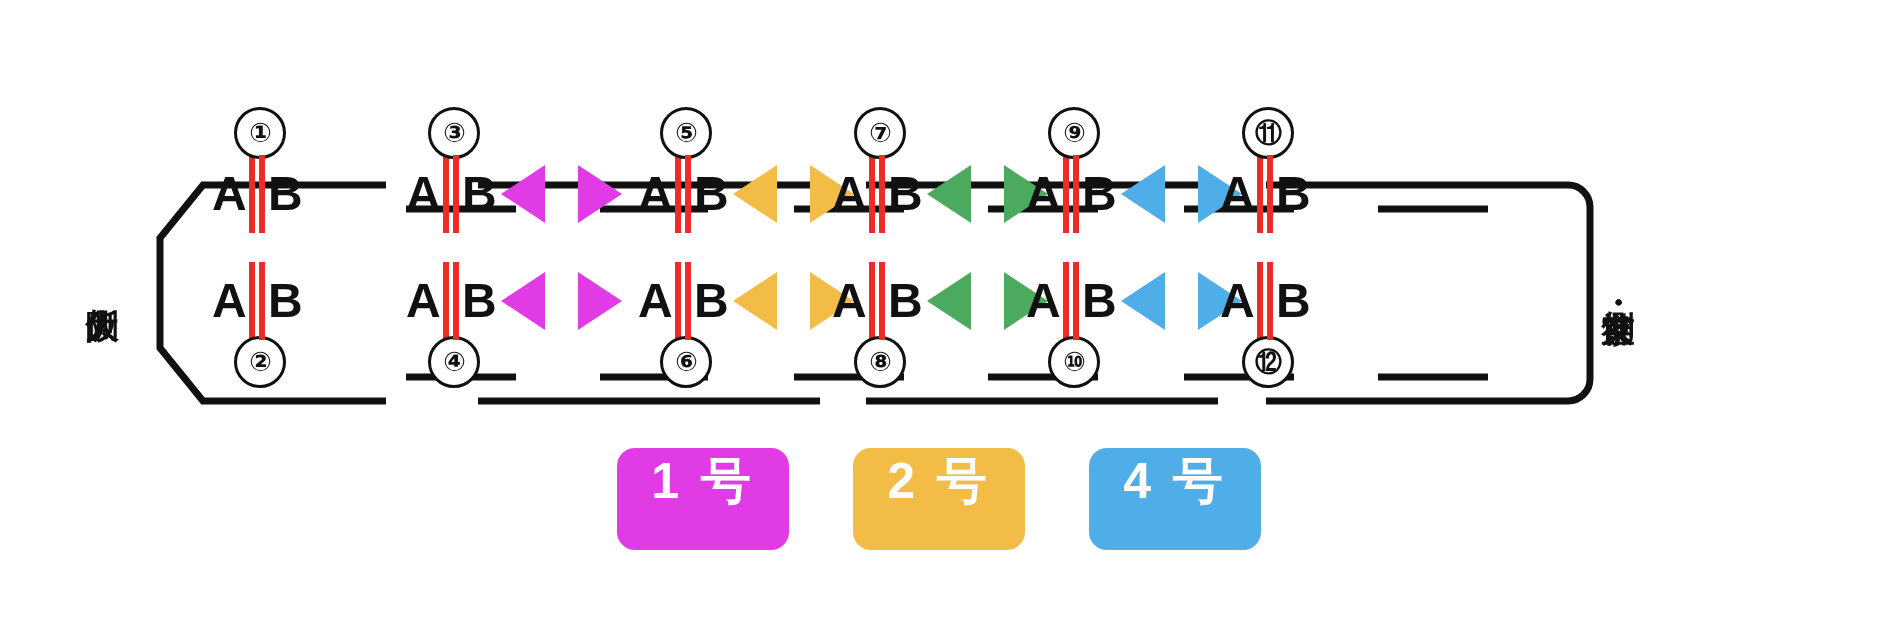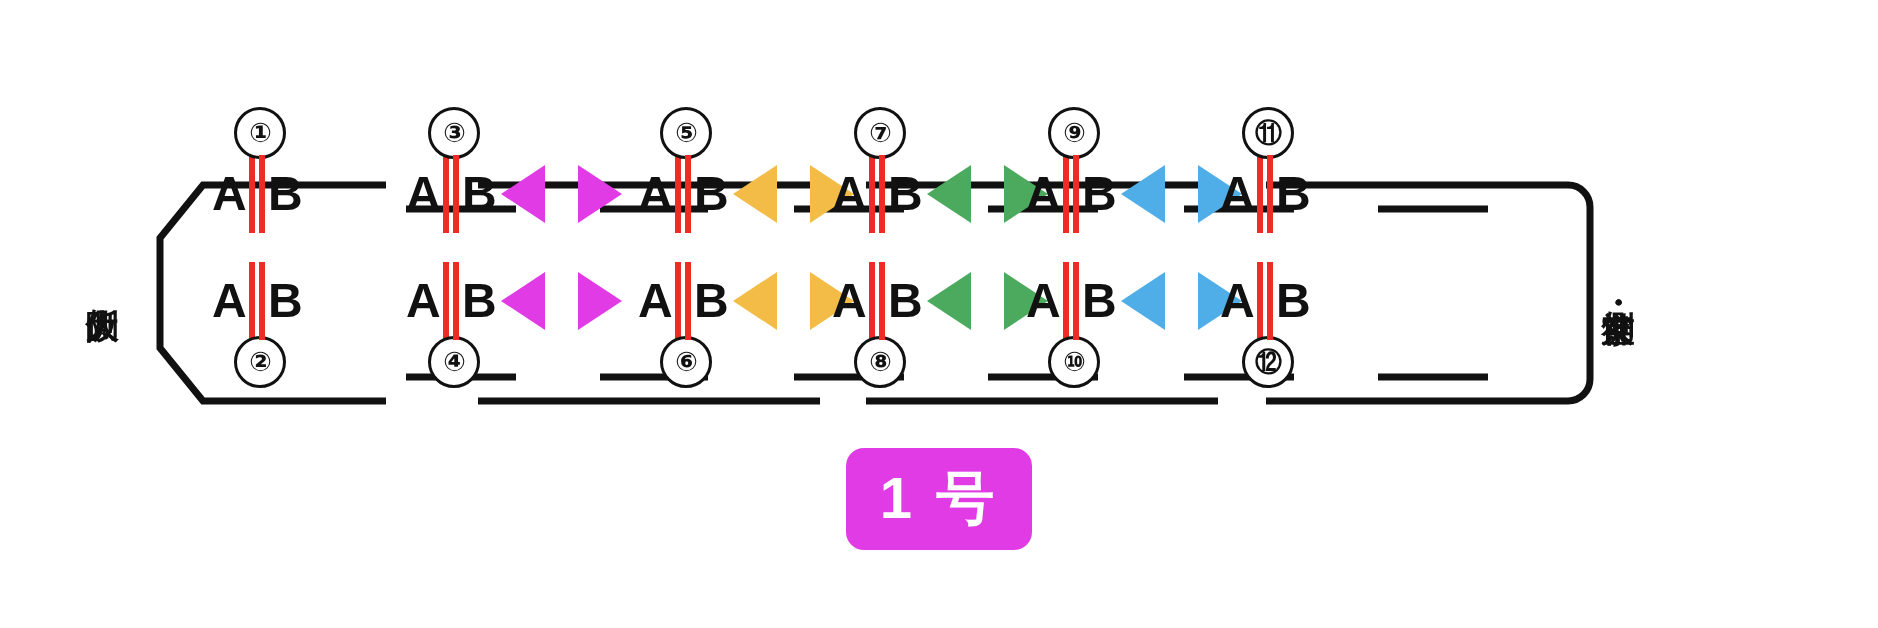--- a/index.html
+++ b/index.html
@@ -66,23 +66,23 @@
     border-top:29px solid transparent;
     border-bottom:29px solid transparent;
   }
   .tri.left i{left:3px;border-right-width:44px;border-right-style:solid;}
   .tri.right i{left:10px;border-left-width:44px;border-left-style:solid;}
 
   
   #legend{position:absolute;left:0;top:448px;width:1878px;
           display:flex;justify-content:center;gap:64px;}
   .badge{
-    width:186px;height:102px;border-radius:18px;
-    display:flex;align-items:center;justify-content:center;
-    color:#ffffff;font-size:58px;font-weight:700;
+    width:172px;height:102px;border-radius:18px;
+    display:flex;align-items:flex-start;justify-content:center;
+    color:#ffffff;font-size:50px;font-weight:700;
     letter-spacing:4px;
     font-family:"Liberation Sans","DejaVu Sans",sans-serif;
   }
 </style>
 </head>
 <body>
 
 <div class="side-label" id="side-left">大阪側</div>
 
 <div class="side-label" id="side-right">神・宝・京側</div>
@@ -281,13 +281,19 @@
       </span>
       <span class="letter">B</span>
     </div>
   </div>
 </div>
 
 <div id="legend">
   <div class="badge" id="badge-0" style="background: rgb(225, 59, 230);">
     <span>1 号</span>
   </div>
+  <div class="badge" id="badge-1" style="background: rgb(242, 188, 70);">
+    <span>2 号</span>
+  </div>
+  <div class="badge" id="badge-3" style="background: rgb(79, 174, 232);">
+    <span>4 号</span>
+  </div>
 </div>
 
 </body></html>

